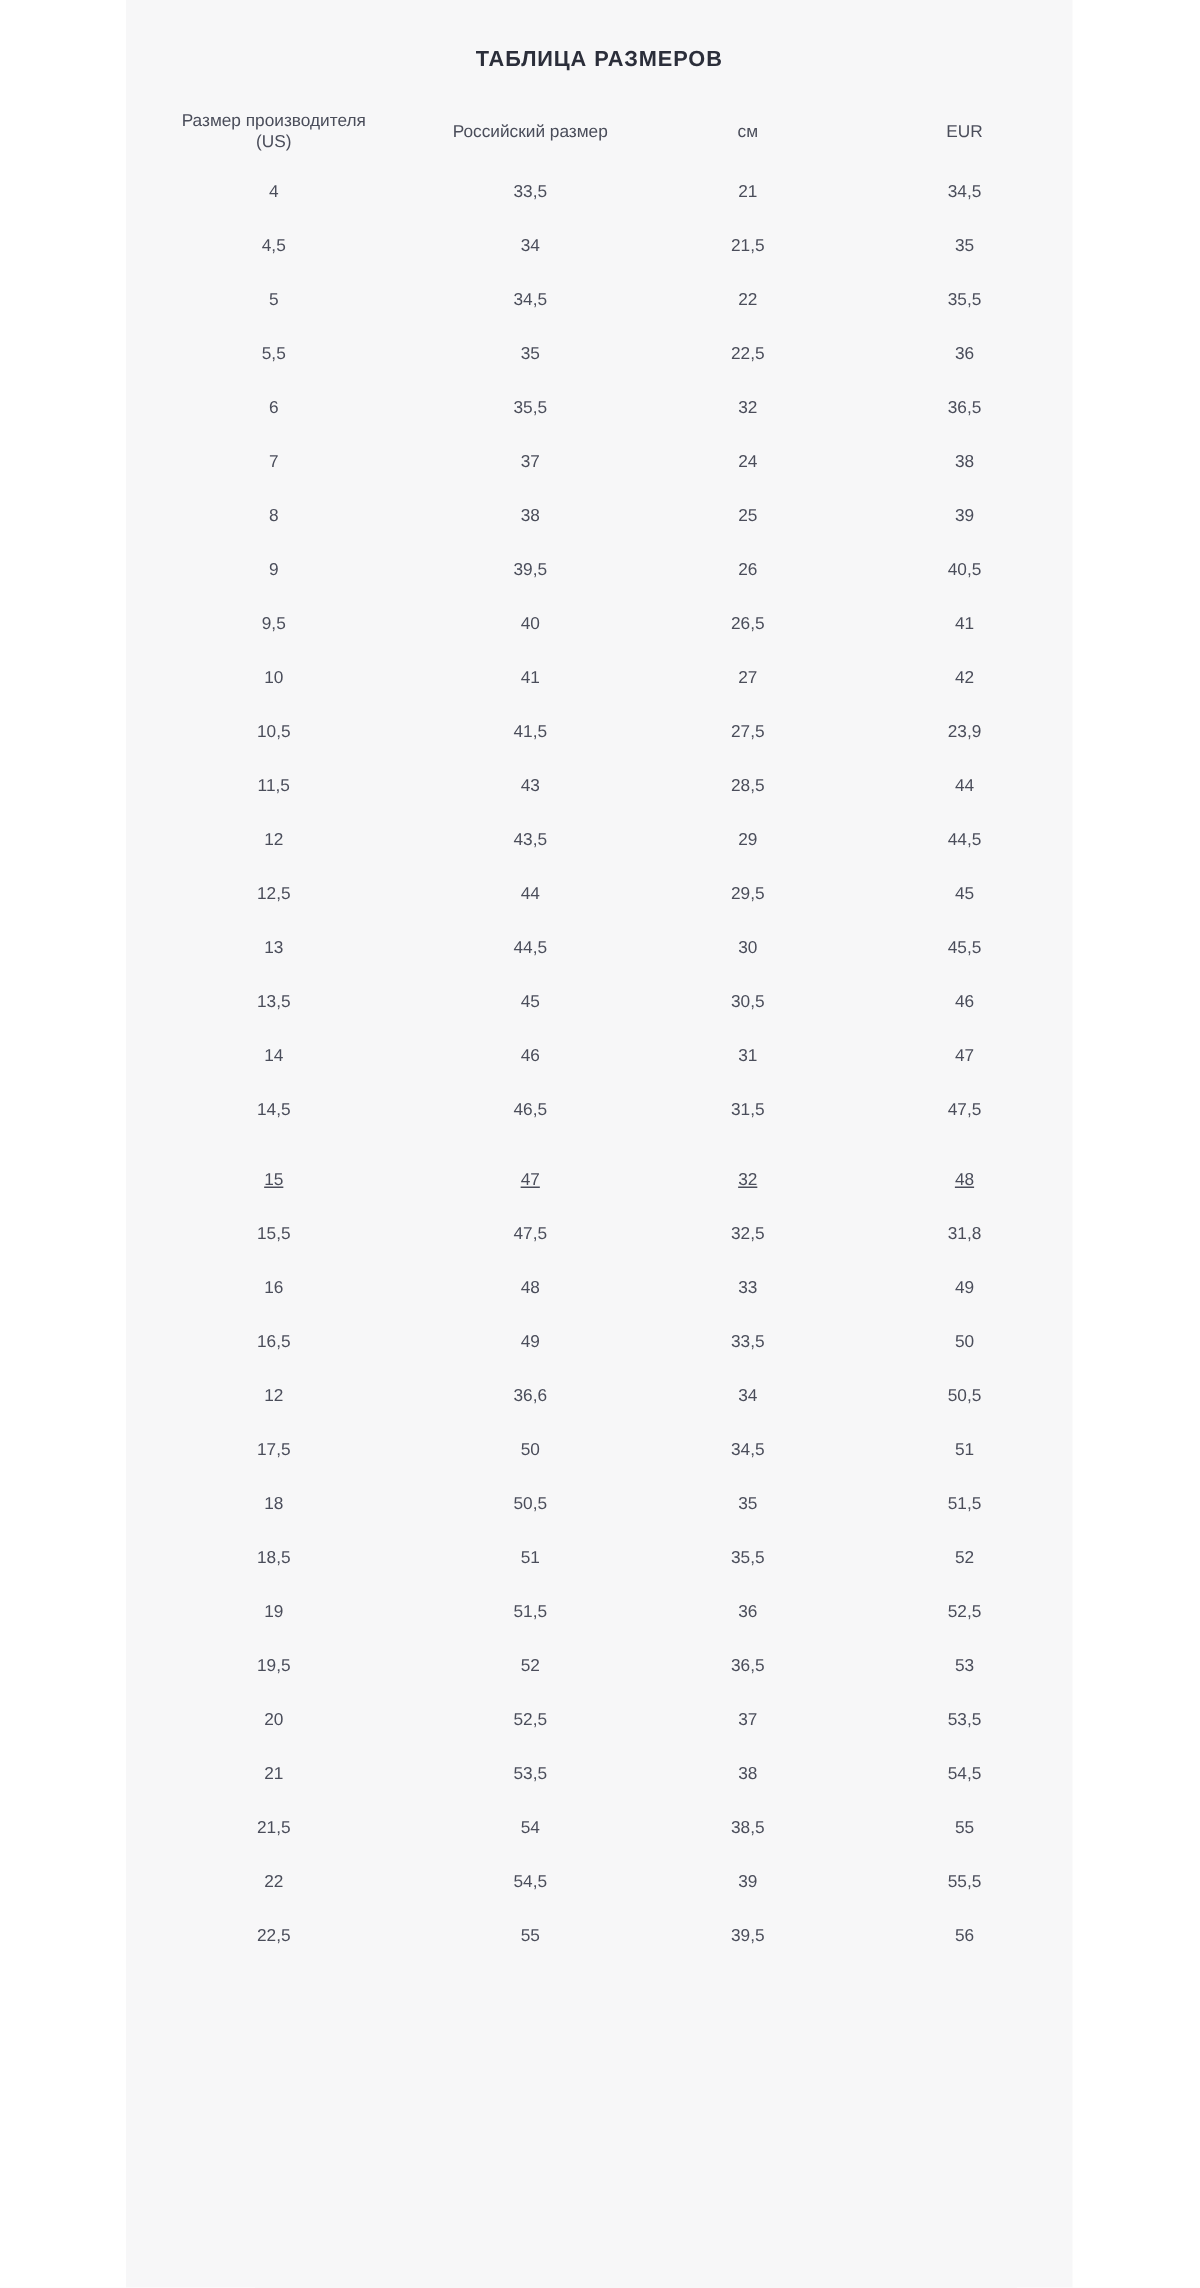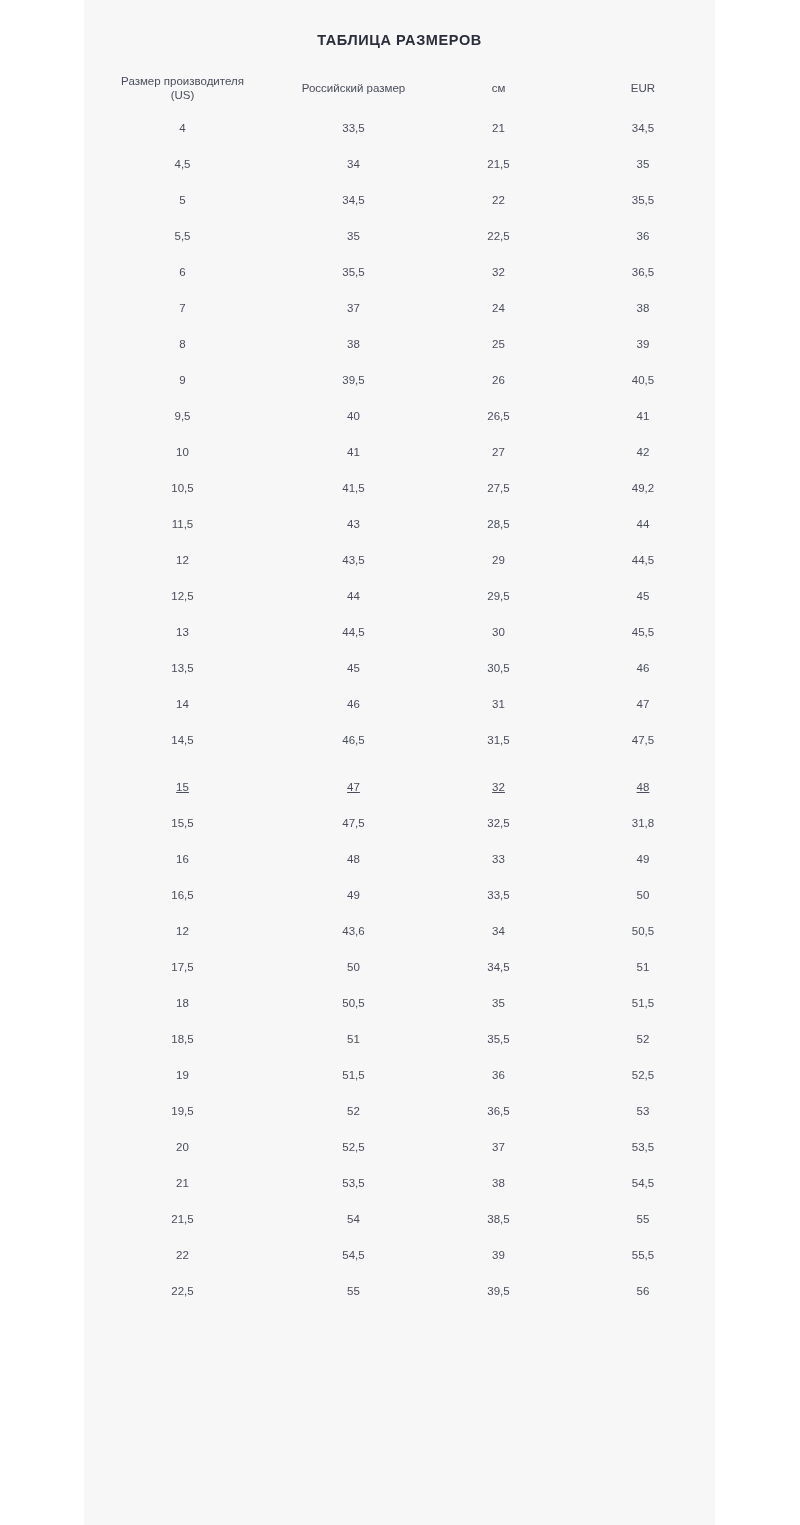--- a/index.html
+++ b/index.html
@@ -179,21 +179,21 @@
           <tr>
             <td>10</td>
             <td>41</td>
             <td>27</td>
             <td>42</td>
           </tr>
           <tr>
             <td>10,5</td>
             <td>41,5</td>
             <td>27,5</td>
-            <td>49,2</td>
+            <td>23,9</td>
           </tr>
           <tr>
             <td>11,5</td>
             <td>43</td>
             <td>28,5</td>
             <td>44</td>
           </tr>
           <tr>
             <td>12</td>
             <td>43,5</td>
@@ -249,21 +249,21 @@
             <td>49</td>
           </tr>
           <tr>
             <td>16,5</td>
             <td>49</td>
             <td>33,5</td>
             <td>50</td>
           </tr>
           <tr>
             <td>12</td>
-            <td>43,6</td>
+            <td>36,6</td>
             <td>34</td>
             <td>50,5</td>
           </tr>
           <tr>
             <td>17,5</td>
             <td>50</td>
             <td>34,5</td>
             <td>51</td>
           </tr>
           <tr>

